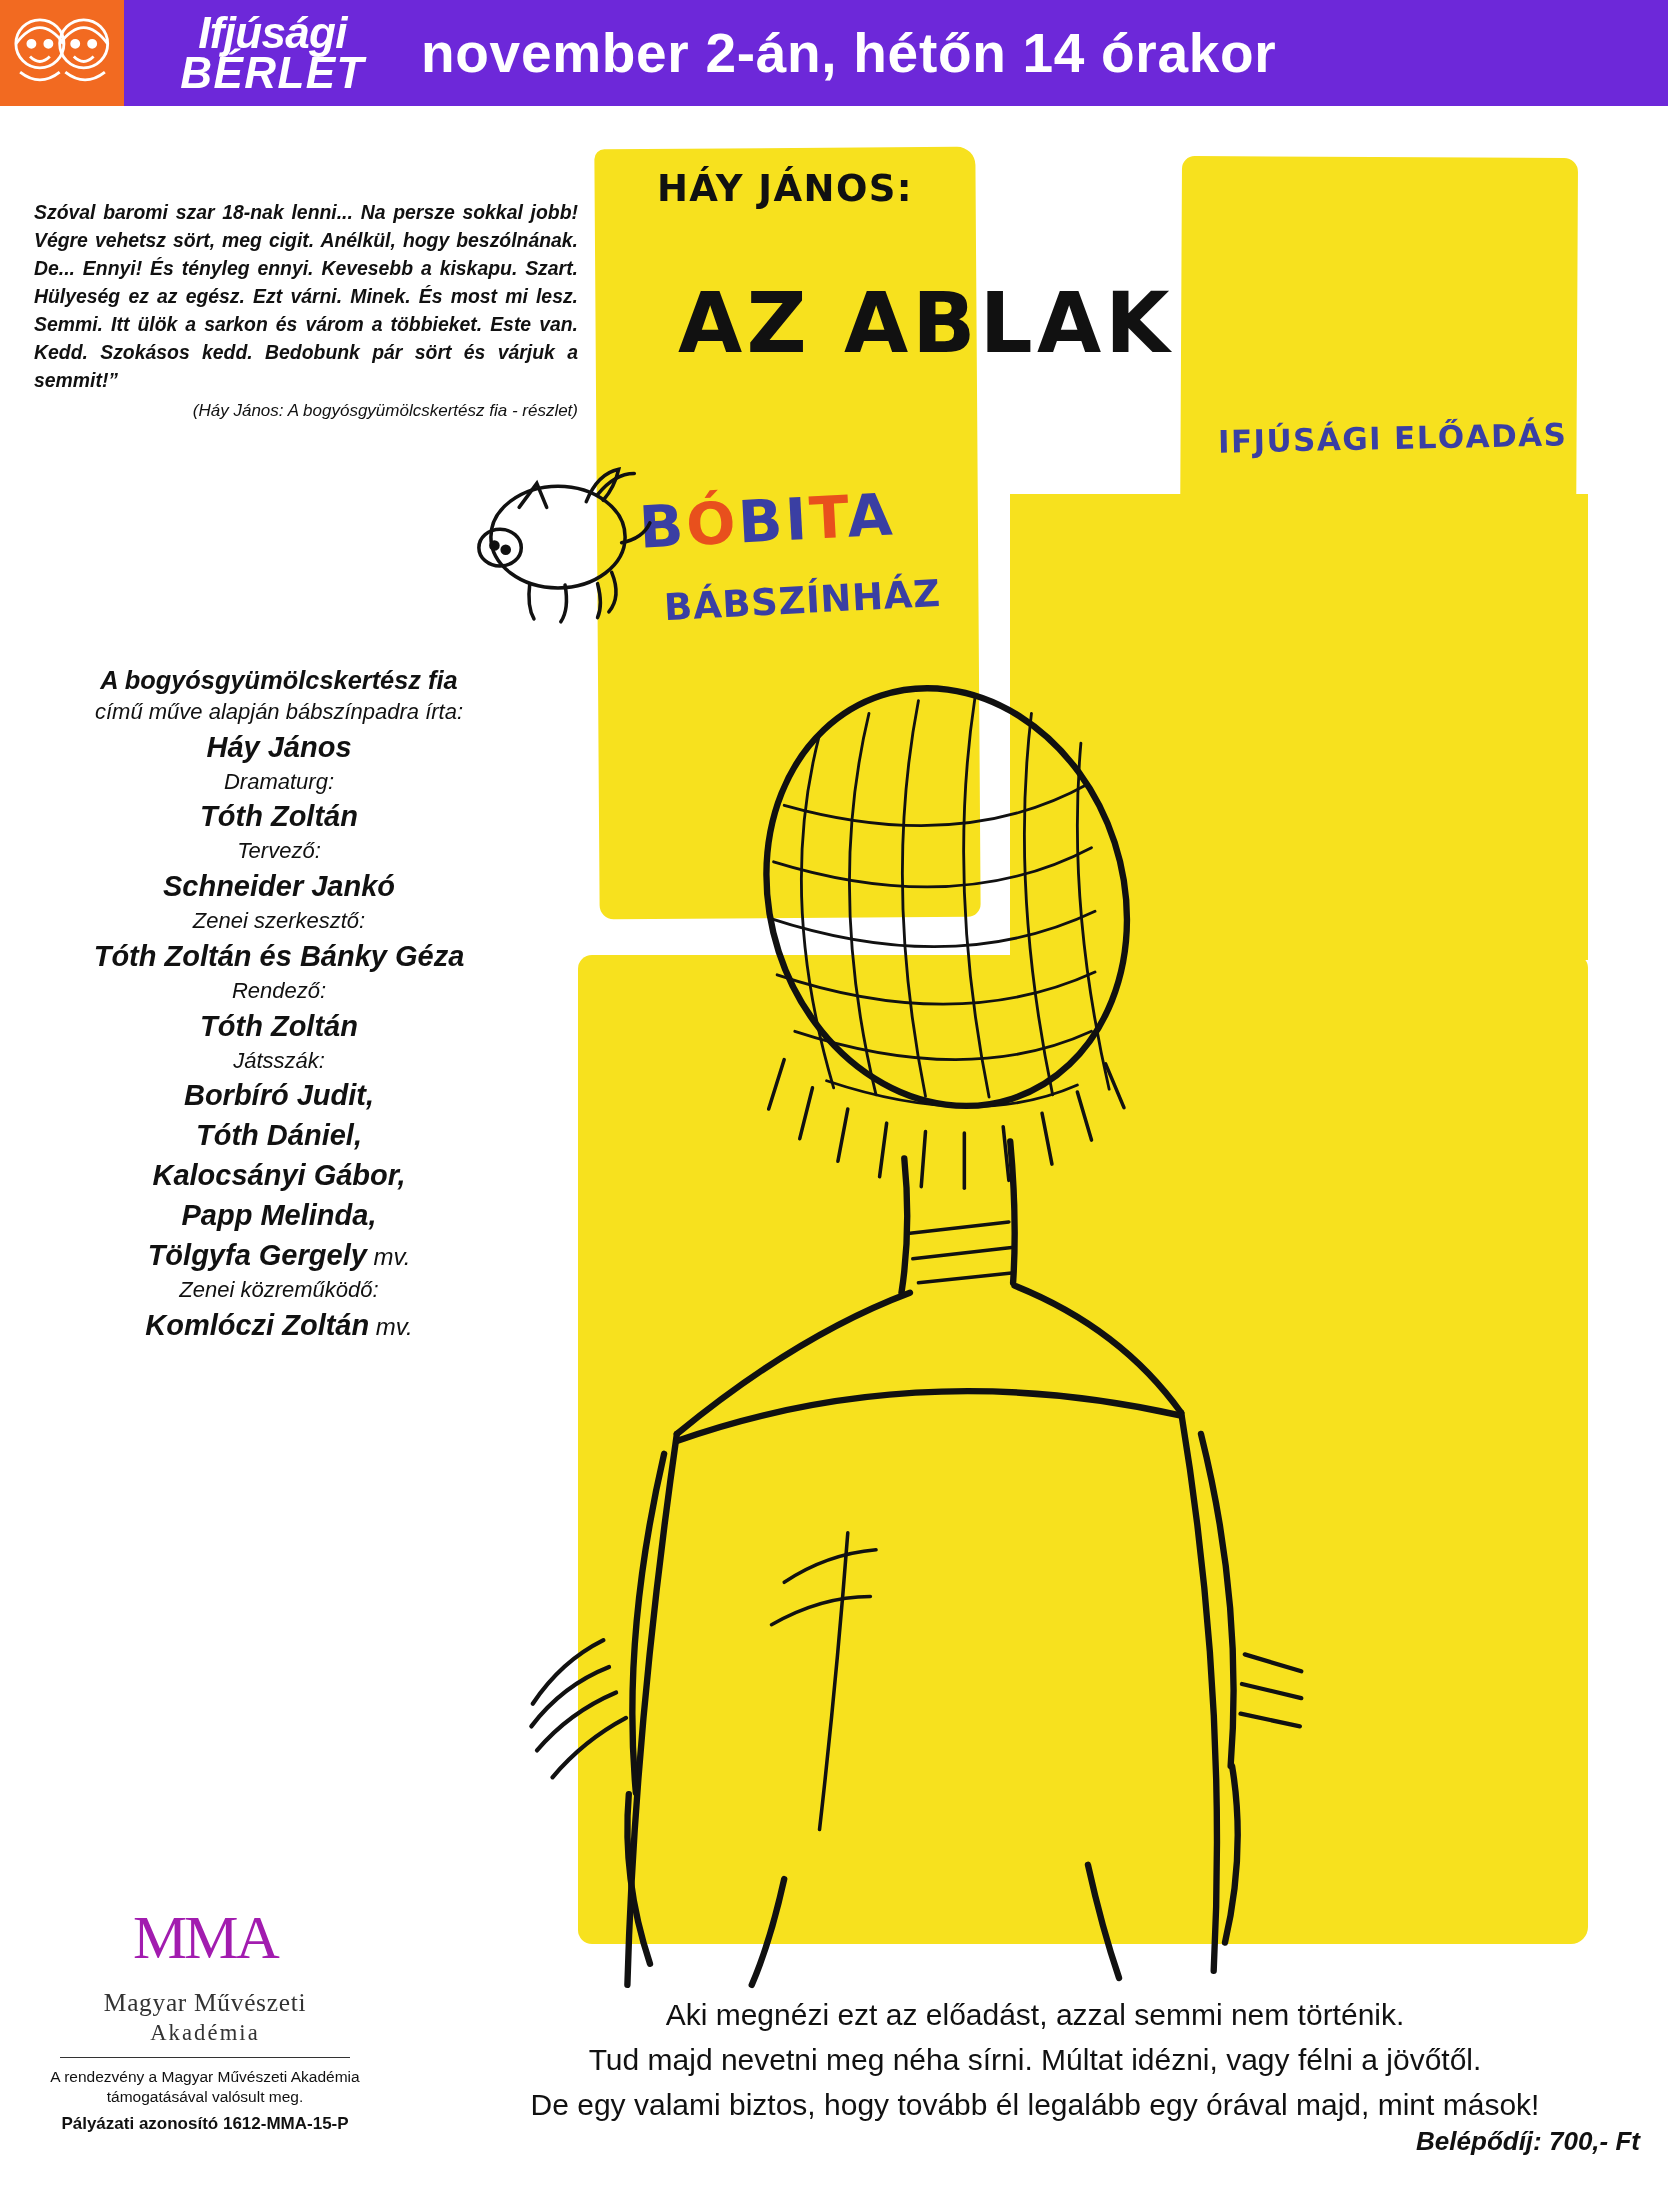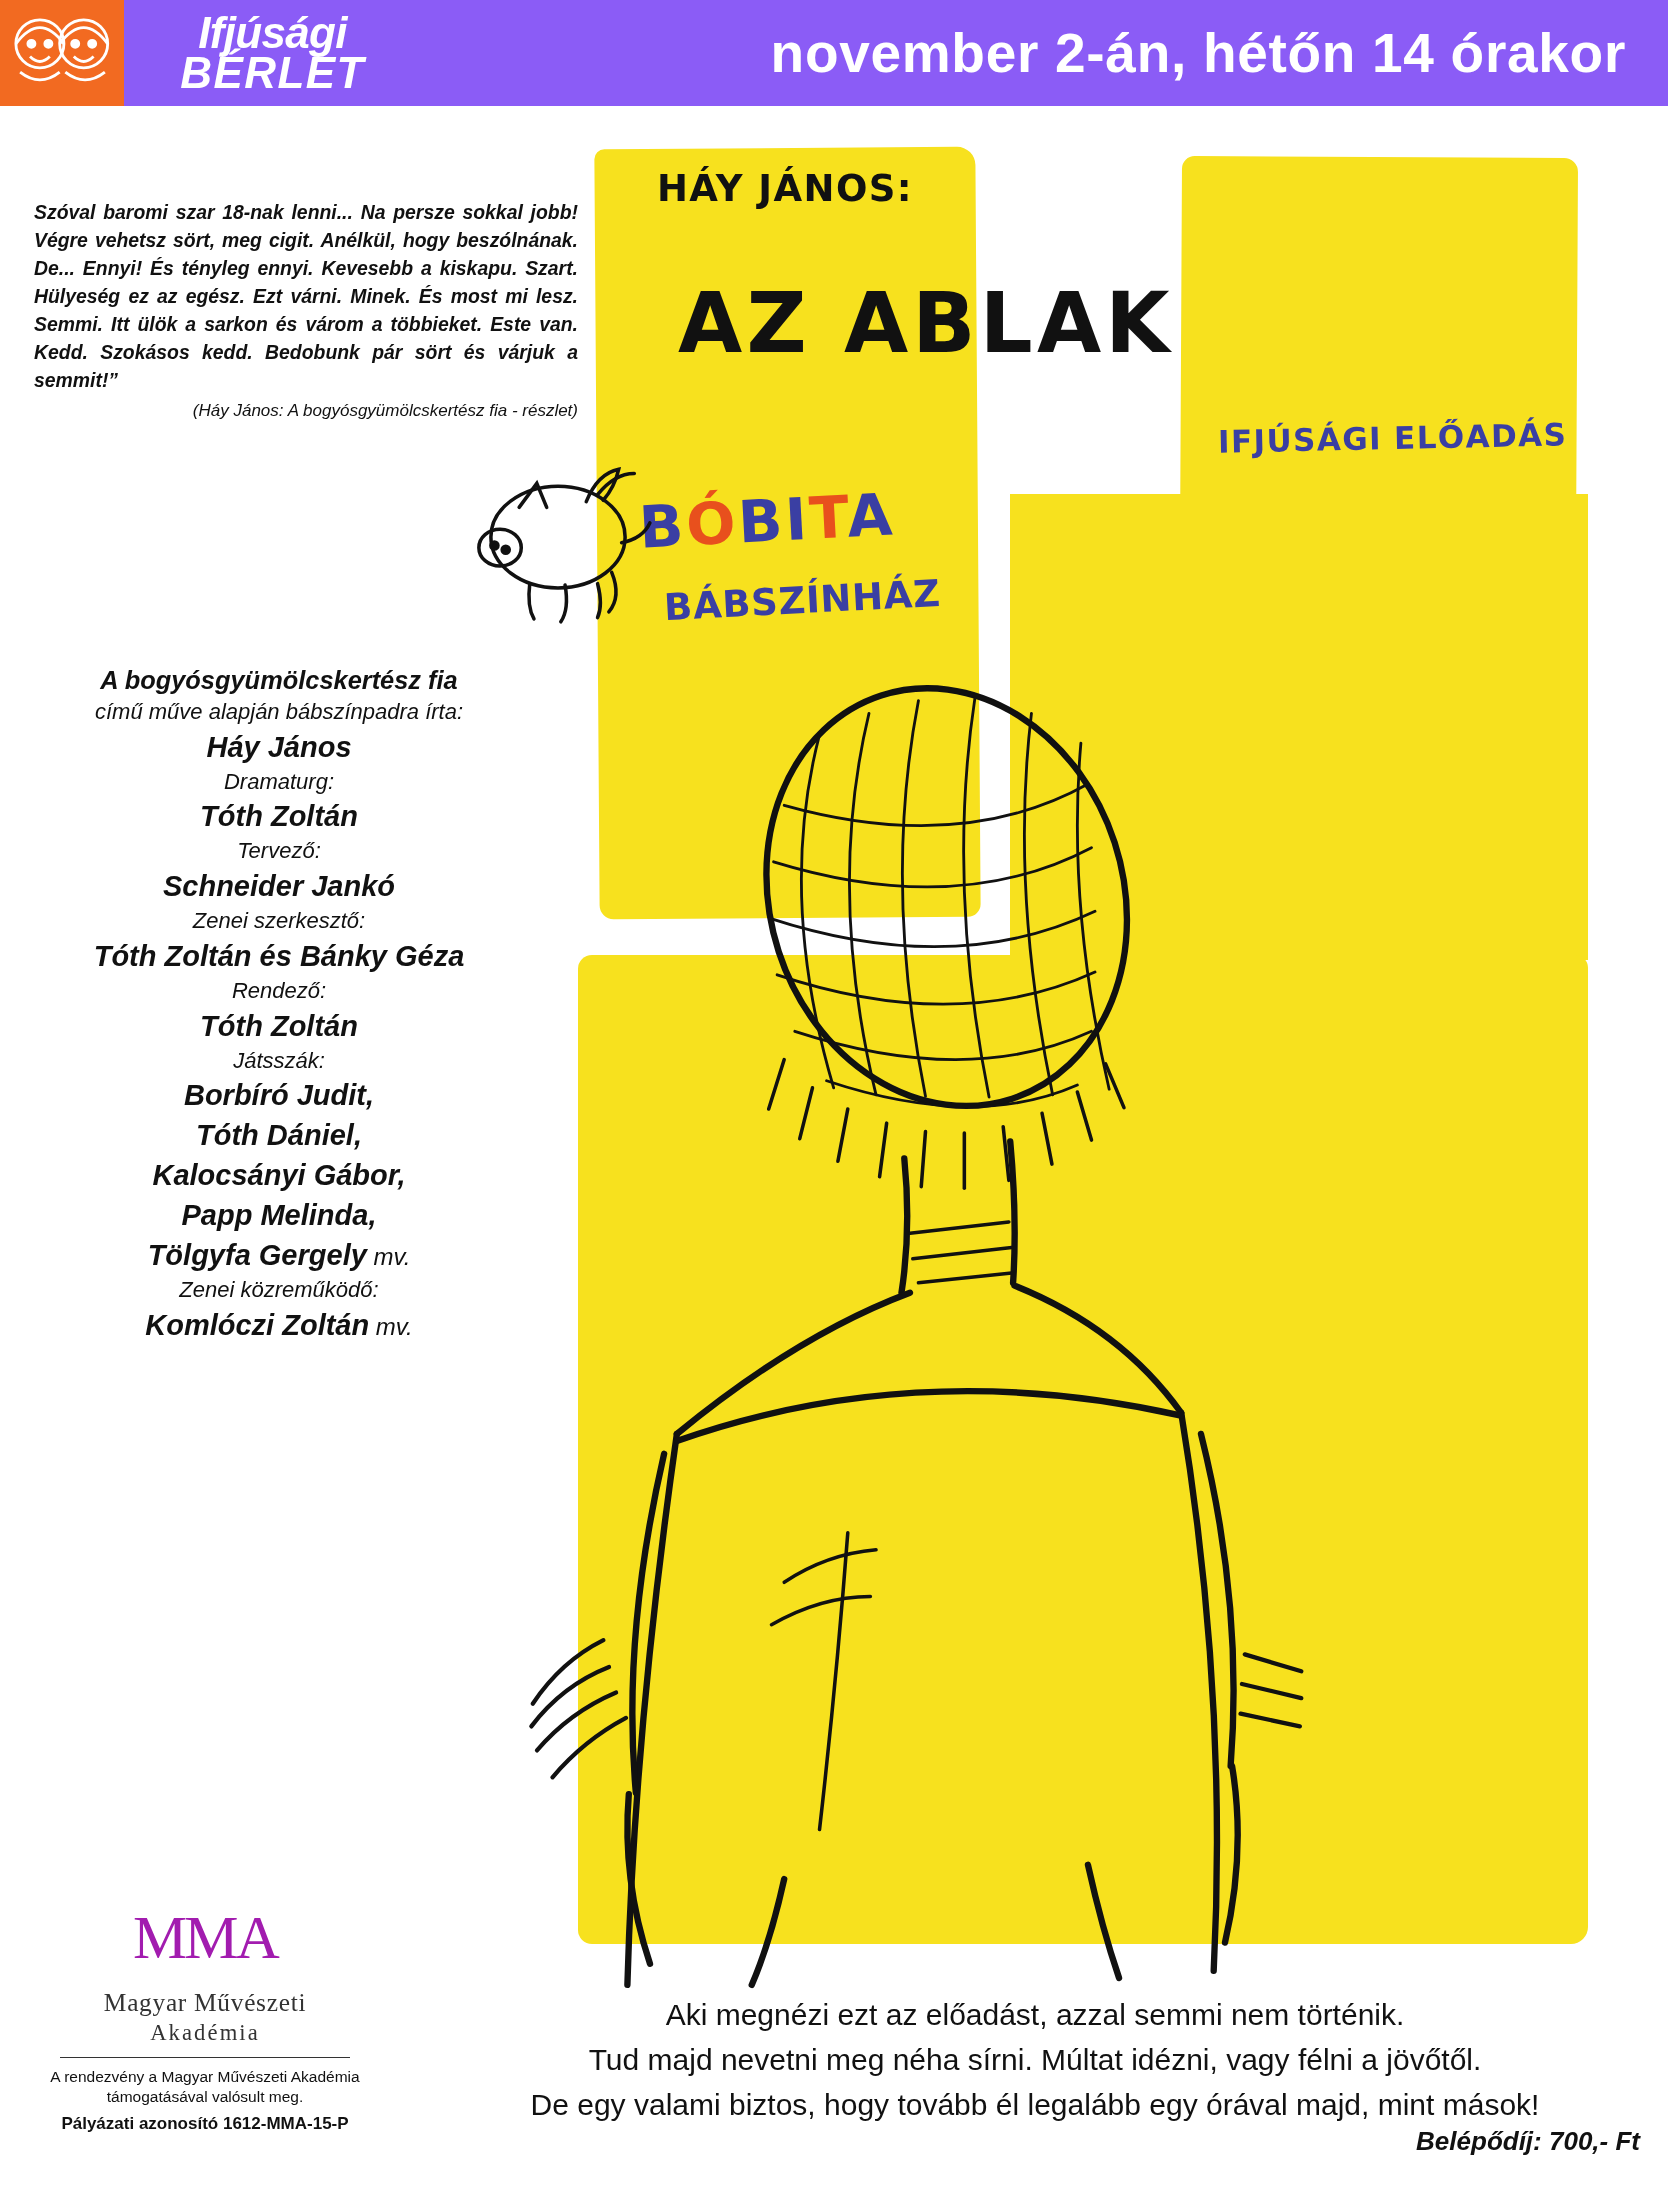--- a/index.html
+++ b/index.html
@@ -7,21 +7,21 @@
     width:1668px; height:2205px;
     background:#ffffff;
     font-family:"Liberation Sans", sans-serif;
     position:relative;
     overflow:hidden;
   }
 
   
   .header {
     position:absolute; left:0; top:0; width:1668px; height:106px;
-    background:#8b5cf6;
+    background:#6d28d9;
     display:flex; align-items:center;
   }
   .header-logo {
     width:124px; height:106px;
     background:#f26a21;
     display:flex; align-items:center; justify-content:center;
     flex:none;
   }
   .header-badge {
     flex:none;
@@ -32,22 +32,22 @@
     line-height:0.92;
   }
   .header-badge .l1 { font-size:44px; letter-spacing:-0.7px; }
   .header-badge .l2 { font-size:44px; letter-spacing:1.4px; }
   .header-date {
     flex:1;
     color:#ffffff;
     font-weight:bold;
     font-size:55px;
     letter-spacing:0.7px;
-    text-align:right;
-    padding-right:42px;
+    text-align:left;
+    padding-right:28px;
     white-space:nowrap;
   }
 
   
   .quote {
     position:absolute; left:34px; top:164px; width:544px;
     font-style:italic; font-weight:bold;
     font-size:19.4px; line-height:1.44;
     color:#111;
     text-align:justify;

